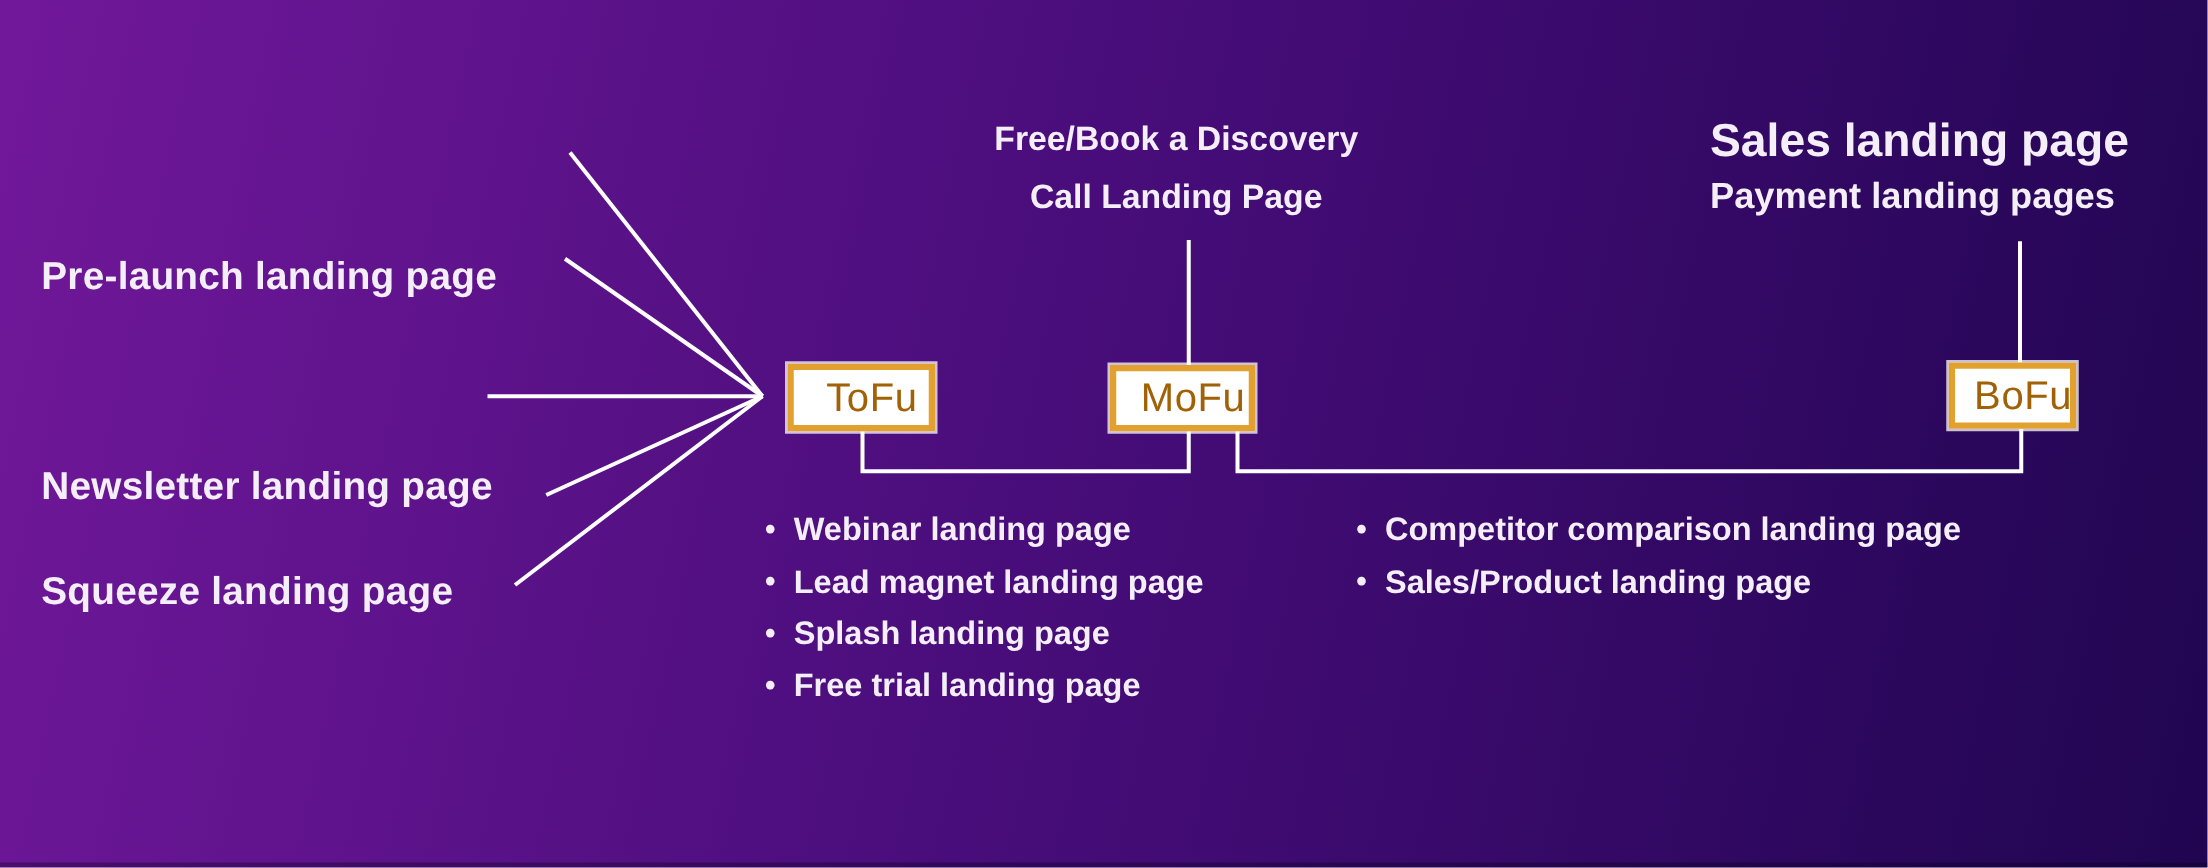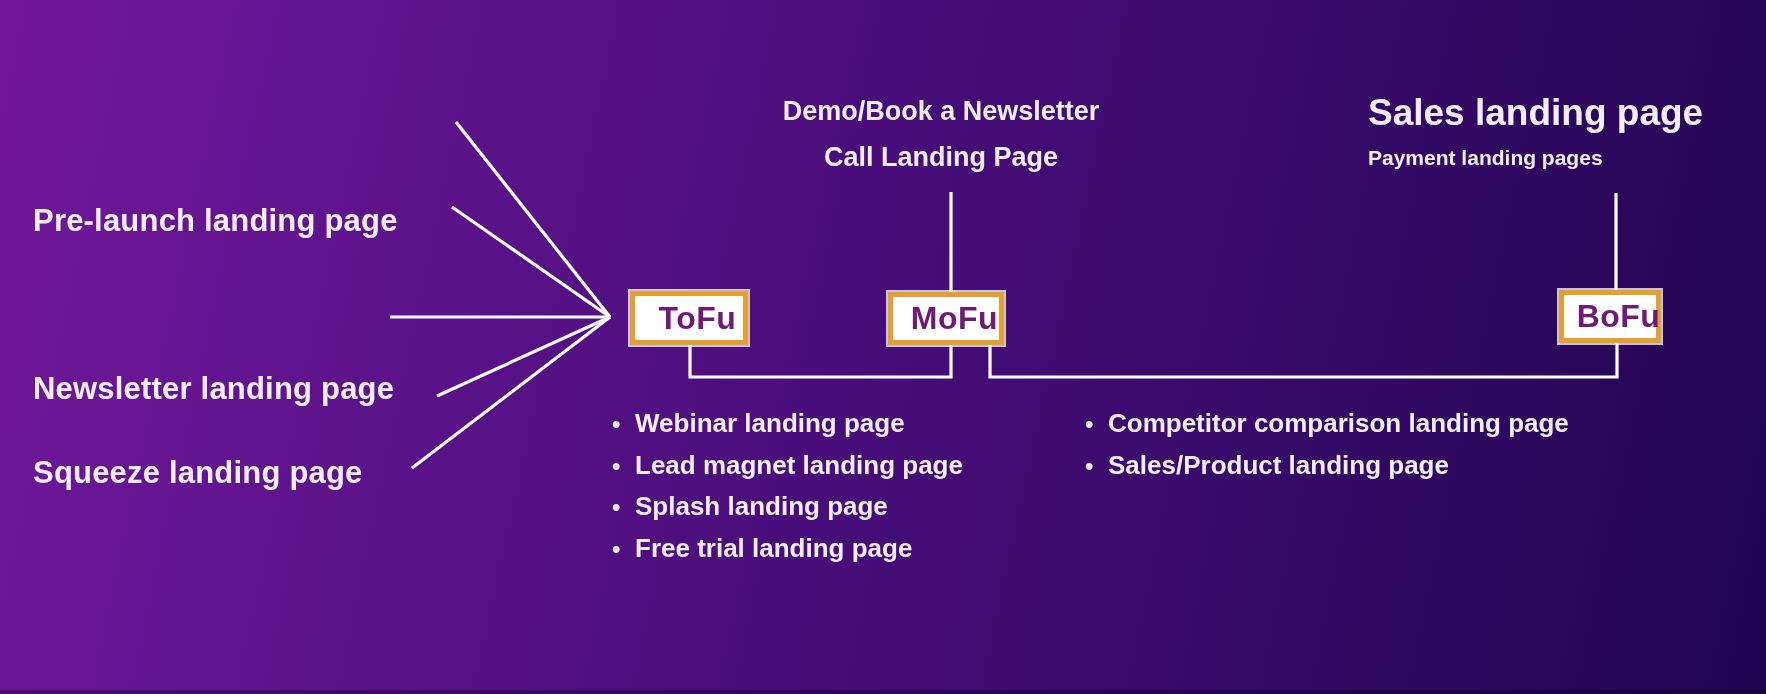--- a/index.html
+++ b/index.html
@@ -40,22 +40,22 @@
   .funnel-box {
     position: absolute;
     box-sizing: border-box;
     background: #FFFFFF;
     border: 5px solid #E2A12F;
     box-shadow: 0 0 0 2px rgba(255,255,255,0.75);
     display: flex;
     align-items: center;
     justify-content: center;
     font-size: 32px;
-    font-weight: 700;
-    color: #701a75;
+    font-weight: 400;
+    color: #a16207;
     letter-spacing: 0.5px;
     padding-left: 17px;
   }
   .bullet-list {
     position: absolute;
     margin: 0;
     padding: 0;
     list-style: none;
   }
   .bullet-list li {
@@ -98,27 +98,27 @@
       <path d="M 690 345 L 690 377 L 951 377 L 951 345"></path>
       <path d="M 990 345 L 990 377 L 1617 377 L 1617 343"></path>
     </g>
   </svg>
 
   <div class="side-label" style="top:201px">Pre-launch landing page</div>
   <div class="side-label" style="top:369px">Newsletter landing page</div>
   <div class="side-label" style="top:453px">Squeeze landing page</div>
 
   <div class="top-label centered" style="left:690px; top:88px; width:502px;">
-    <div>Demo/Book a Newsletter</div>
+    <div>Free/Book a Discovery</div>
     <div>Call Landing Page</div>
   </div>
 
   <div class="top-label" style="left:1368px; top:90px; line-height:45px;">
     <div style="font-size:37px;">Sales landing page</div>
-    <div style="font-size:21px;">Payment landing pages</div>
+    <div style="font-size:29px;">Payment landing pages</div>
   </div>
 
   <div class="funnel-box" style="left:630px; top:291px; width:118px; height:54px;">
     <span>ToFu</span>
   </div>
 
   <div class="funnel-box" style="left:888px; top:292px; width:116px; height:53px;text-align:center;">
     <span>MoFu</span>
   </div>
 

